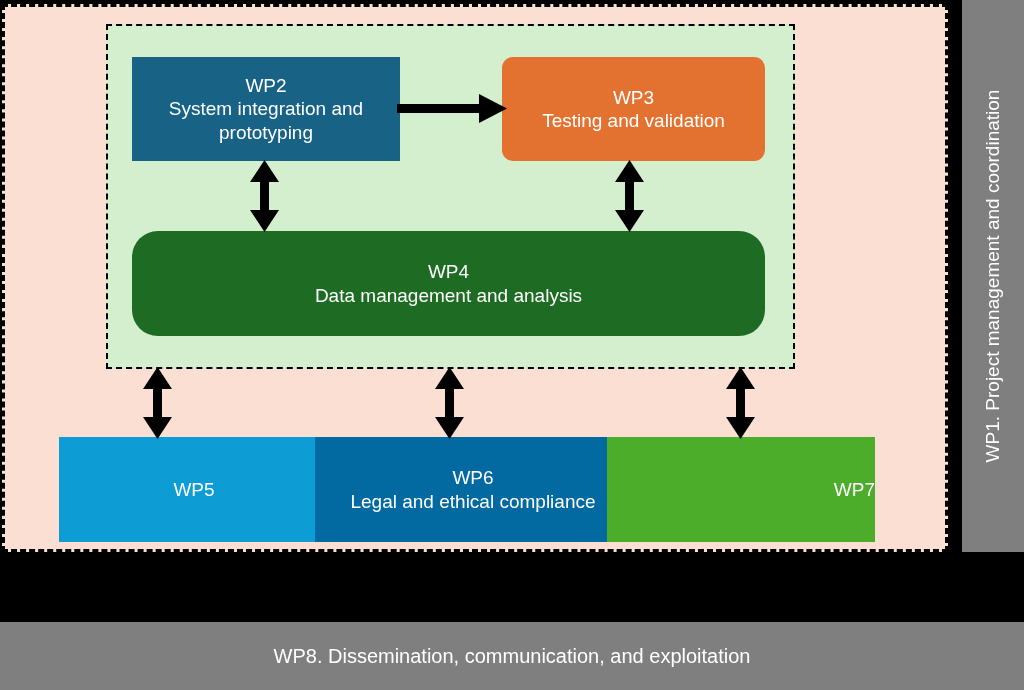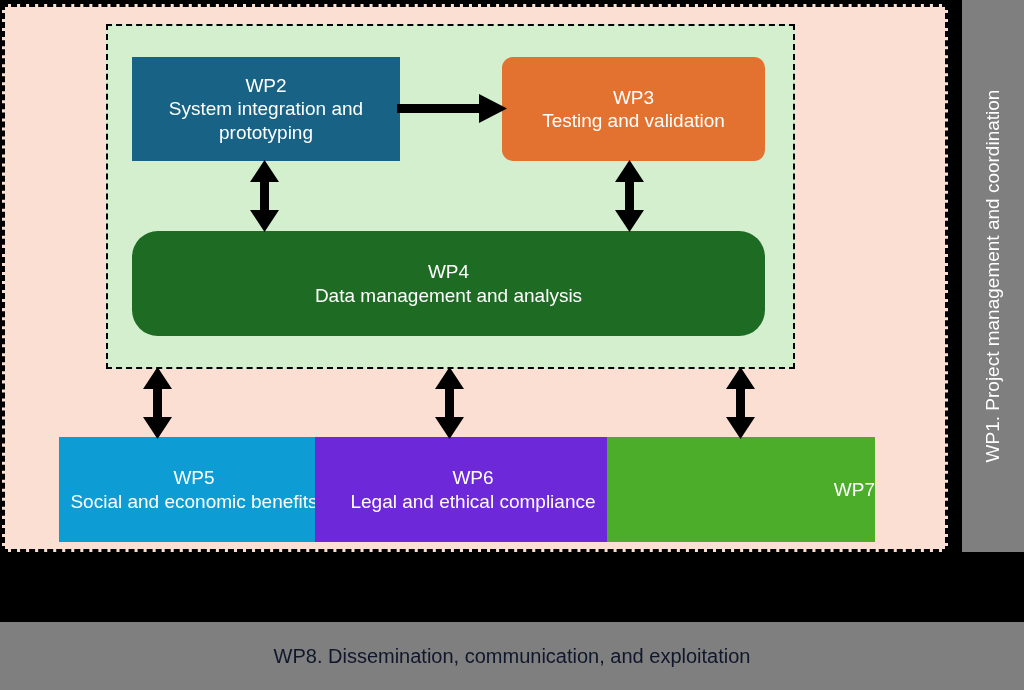--- a/index.html
+++ b/index.html
@@ -61,21 +61,21 @@
     white-space: nowrap;
   }
   .wp-title {
     font-size: 19px;
   }
 
   #wp2 { left: 127px; top: 50px;  width: 268px; height: 104px; background: #176285; }
   #wp3 { left: 497px; top: 50px;  width: 263px; height: 104px; background: #E3712F; border-radius: 11px; }
   #wp4 { left: 127px; top: 224px; width: 633px; height: 105px; background: #1E6B23; border-radius: 26px; }
   #wp5 { left: 18px;  top: 430px; width: 270px; height: 105px; background: #0D9DD4; margin-left: 36px; }
-  #wp6 { left: 310px; top: 430px; width: 316px; height: 105px; background: #6d28d9; }
+  #wp6 { left: 310px; top: 430px; width: 316px; height: 105px; background: #0369a1; }
   #wp7 { left: 602px; top: 430px; width: 268px; height: 105px; background: #4CAD2B; align-items: flex-end; }
 
   
   .arrow {
     position: absolute;
   }
   .arrow svg { display: block; }
 
   #arrow-wp2-wp3      { left: 392px; top: 85px;  width: 112px; height: 34px; }
   #arrow-wp2-wp4      { left: 243px; top: 153px; width: 34px;  height: 72px; }
@@ -110,21 +110,21 @@
     left: 0px;
     top: 622px;
     width: 1024px;
     height: 68px;
     background: #7F7F7F;
     display: flex;
     align-items: center;
     justify-content: center;
   }
   .wp8-label {
-    color: #0f172a;
+    color: #ffffff;
     font-size: 20px;
     white-space: nowrap;
   }
 </style>
 </head>
 <body>
 
 <div id="root">
 
   <div class="outer-pink">
@@ -141,21 +141,20 @@
       <span class="wp-title">Testing and validation</span>
     </div>
 
     <div class="wp-box" id="wp4">
       <span class="wp-code">WP4</span>
       <span class="wp-title">Data management and analysis</span>
     </div>
 
     <div class="wp-box" id="wp5">
       <span class="wp-code">WP5</span>
-      <span class="wp-title">Social and economic benefits</span>
     </div>
 
     <div class="wp-box" id="wp6">
       <span class="wp-code">WP6</span>
       <span class="wp-title">Legal and ethical compliance</span>
     </div>
 
     <div class="wp-box" id="wp7">
       <span class="wp-code">WP7</span>
     </div>

